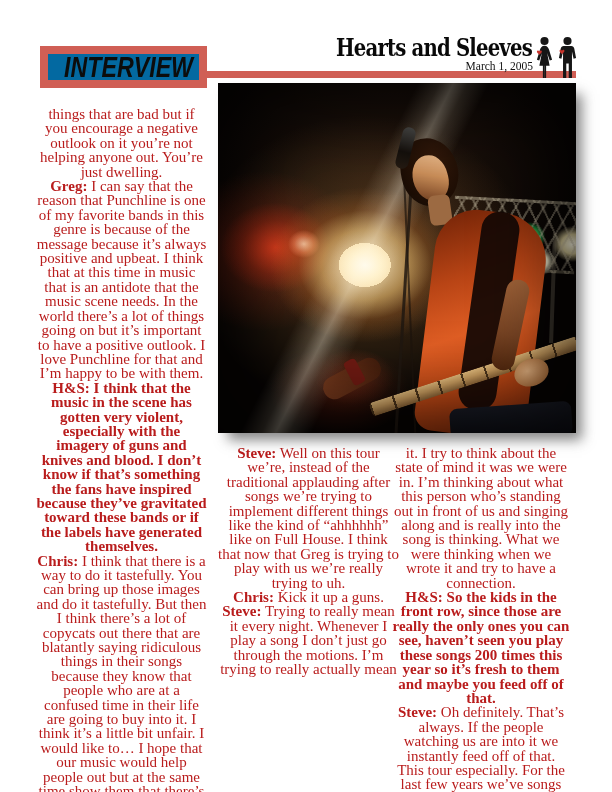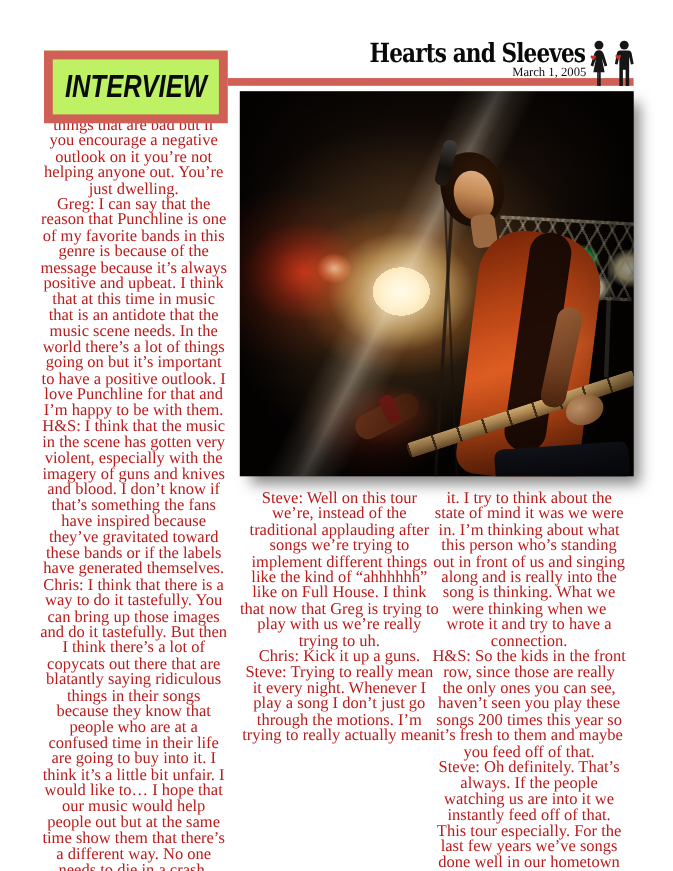--- a/index.html
+++ b/index.html
@@ -4,23 +4,23 @@
 <style>
   :root{ --accent:#d05f55; --heart:#c8342c; --ink:#141414; }
   html,body{margin:0;padding:0;background:#888;}
   .page{
     position:relative; width:612px; height:792px; background:#ffffff;
     margin:0 auto; overflow:hidden;
     font-family:"Liberation Serif", serif; color:var(--ink);
   }
   
   .interview-box{
-    position:absolute; left:40px; top:46px; width:167px; height:66px;
-    border:8px solid var(--accent); background:#bef264; box-sizing:border-box;
-    display:flex; align-items:center; justify-content:center; z-index:3;
+    position:absolute; left:40px; top:46px; width:167px; height:42px;
+    border:8px solid var(--accent); background:#0369a1; box-sizing:border-box;
+    display:flex; align-items:center; justify-content:flex-start; z-index:3;
   }
   .interview-box .label{
     font-family:"Liberation Sans", sans-serif; font-weight:bold; font-style:italic;
     font-size:29px; letter-spacing:0px; color:#0c0c0c;
     transform:scaleX(.8); white-space:nowrap;
   }
   .connector{
     position:absolute; left:199px; top:71px; width:377px; height:7px;
     background:var(--accent); z-index:1;
   }
@@ -148,21 +148,21 @@
   .wristband{
     position:absolute; left:130px; top:276px; width:13px; height:26px;
     background:#6e1a12; border-radius:4px; transform:rotate(-28deg);
   }
   
   .col{
     position:absolute; font-size:15px; line-height:14.4px; text-align:center;
     color:#b91c1c;
   }
   .col p{margin:0;}
-  .col b{font-weight:normal;}
+  .col b{font-weight:bold;}
   .col-left  {left:36px;  top:107px; width:171px;}
   .col-middle{left:218px; top:446px; width:181px;}
   .col-right {left:392px; top:446px; width:178px;}
 </style>
 </head>
 <body>
 
 <div class="page">
 
   <div class="interview-box">

